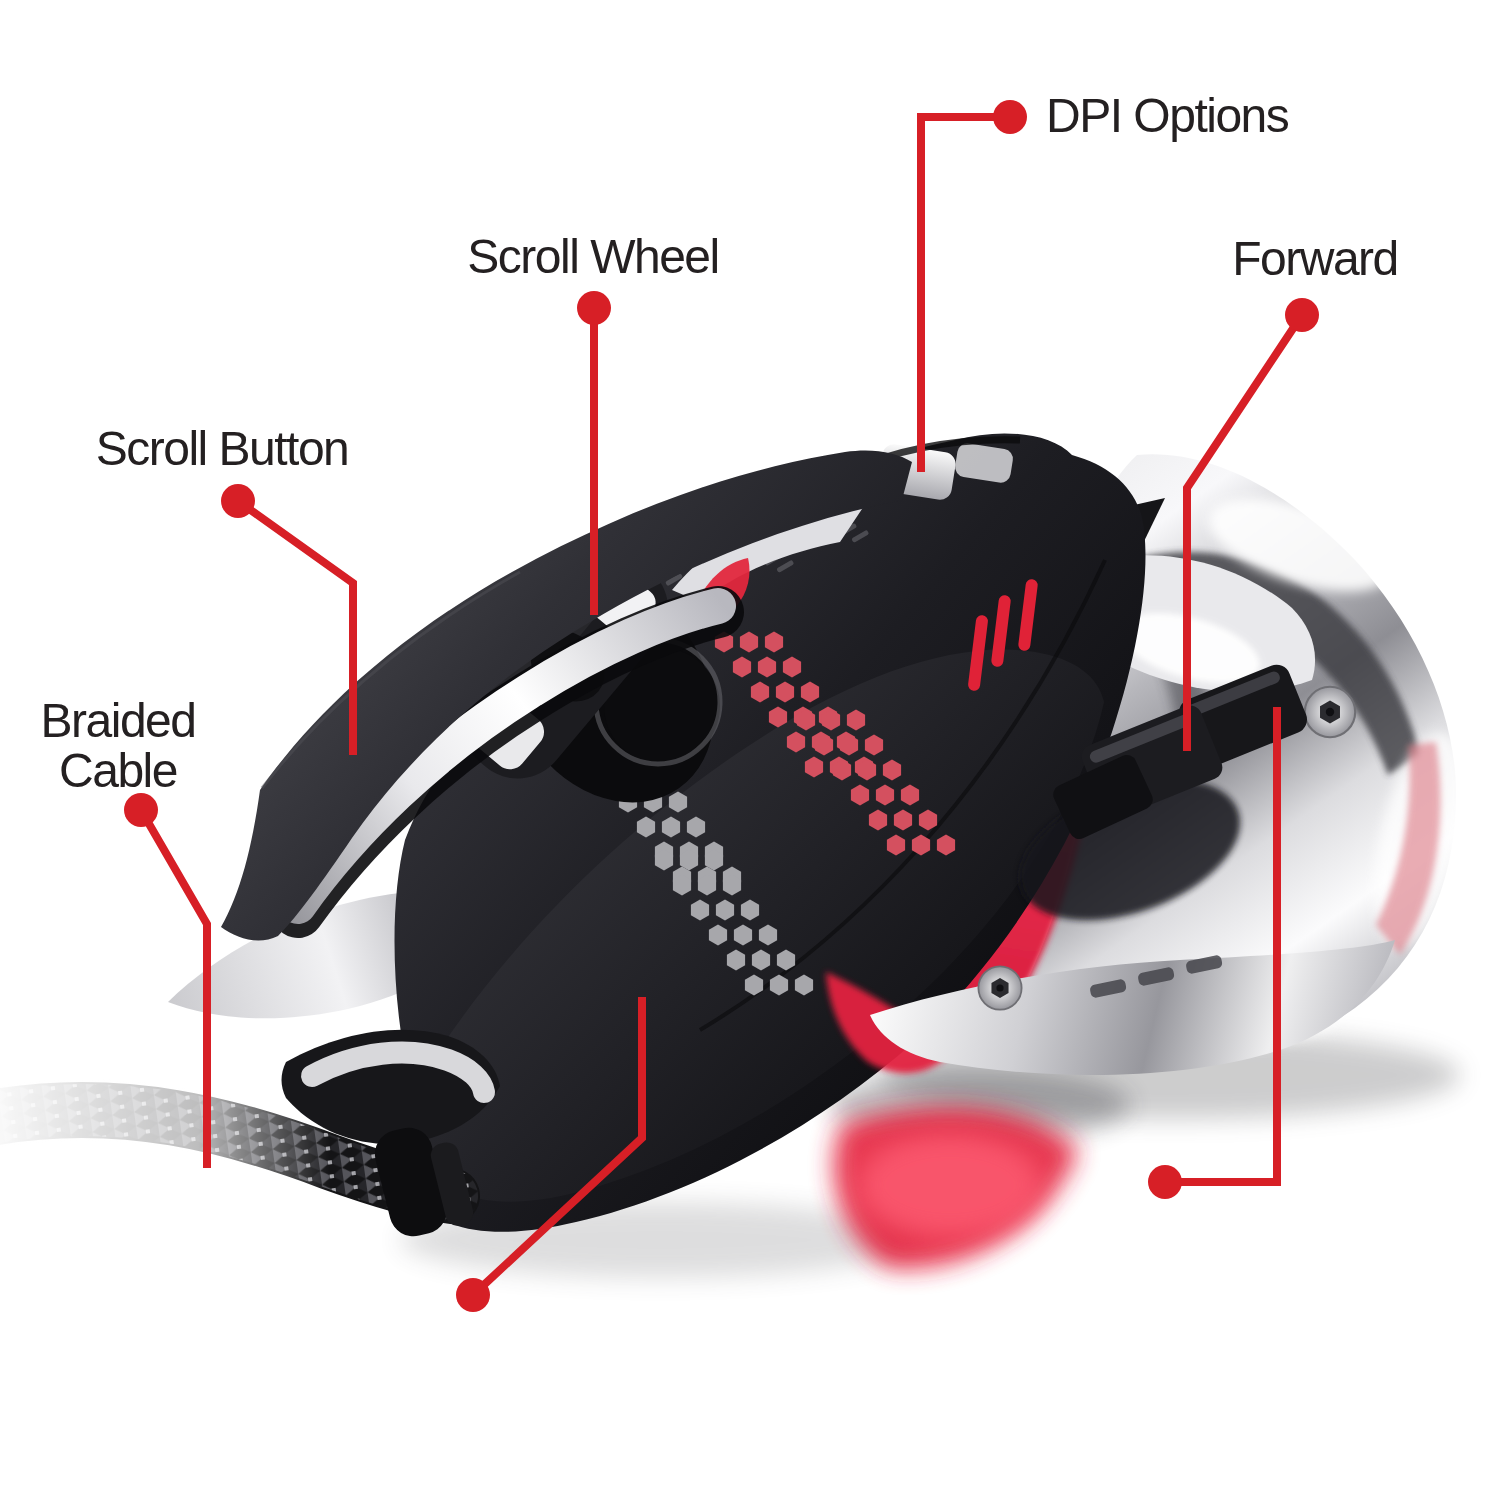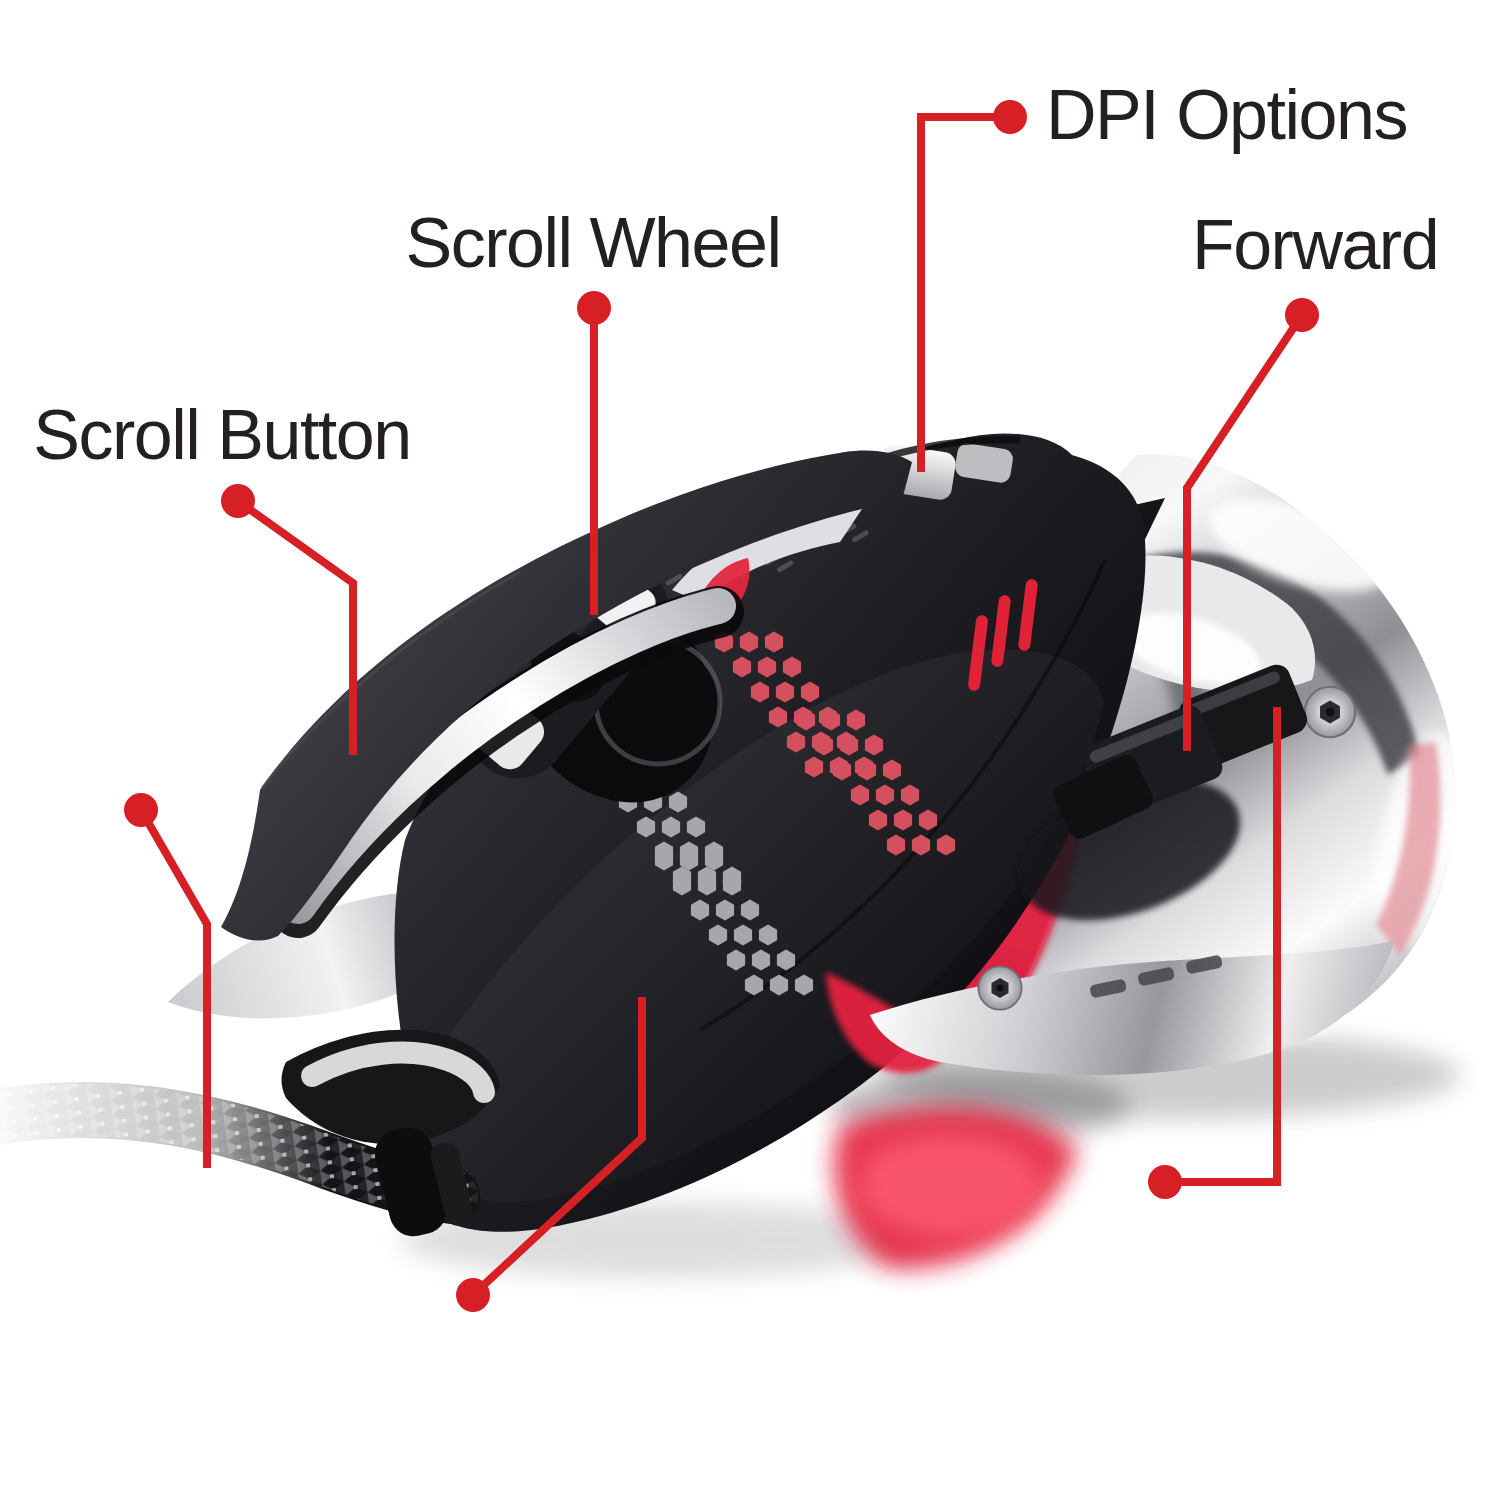--- a/index.html
+++ b/index.html
@@ -1,21 +1,21 @@
 <!DOCTYPE html>
 <html><head>
 <meta charset="utf-8">
 <style>
   html,body{margin:0;padding:0;background:#ffffff;}
   #stage{position:relative;width:1485px;height:1485px;background:#ffffff;overflow:hidden;
          font-family:"Liberation Sans",sans-serif;}
   #mouse-svg{position:absolute;left:0;top:0;}
-  .label{position:absolute;color:#242021;font-size:70px;letter-spacing:-1.5px;
+  .label{position:absolute;color:#242021;font-size:48px;letter-spacing:-1.5px;
          white-space:nowrap;line-height:1.05;font-weight:400;}
-  .label.center{transform:translate(-50%,-52%);text-align:center;}
+  .label.center{transform:translate(-50%,-52%);text-align:center;margin-top:13px;}
   .label.lefted{transform:translateY(-52%);}
   .label.multiline{white-space:normal;}
   .cl{stroke:#d71f26;stroke-width:8;fill:none;stroke-linejoin:miter;}
   .cd{fill:#d71f26;}
 </style>
 </head>
 <body>
 
 <div id="stage">
 
@@ -301,16 +301,20 @@
 </svg>
 
 <div class="label lefted" style="left:1046px;top:117px;">DPI Options</div>
 
 <div class="label center" style="left:593px;top:245px;">Scroll Wheel</div>
 
 <div class="label center" style="left:1315px;top:247px;">Forward</div>
 
 <div class="label center" style="left:222px;top:437px;">Scroll Button</div>
 
-
-
-
+<div class="label center multiline" style="left:118px;top:735px;">
+  <div>Braided</div>
+  <div>Cable</div>
 </div>
 
+
+
+</div>
+
 </body></html>

